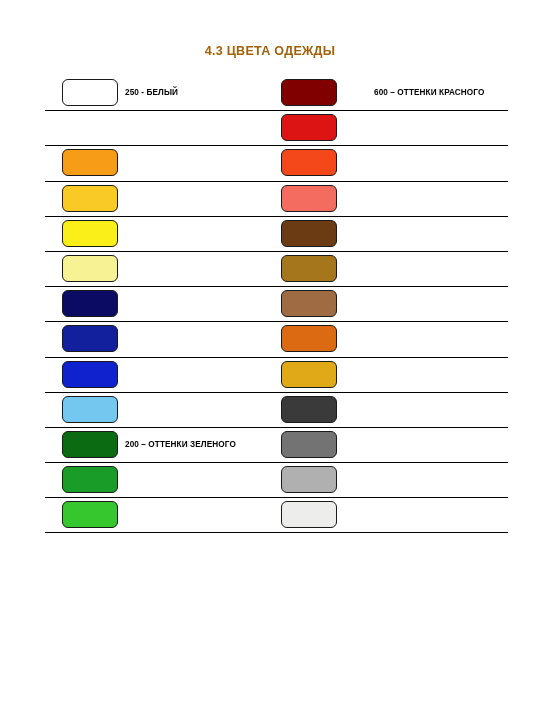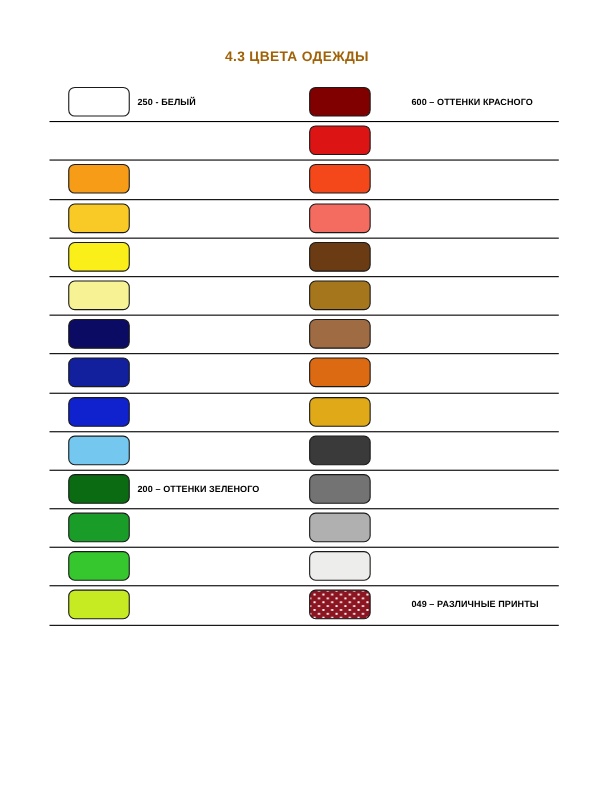--- a/index.html
+++ b/index.html
@@ -186,24 +186,15 @@
         </div>
       </div>
       <div class="row">
         <div class="cell cell-left">
           <div class="swatch" style="background-color: rgb(54, 198, 46);"></div>
         </div>
         <div class="cell cell-right">
           <div class="swatch" style="background-color: rgb(237, 237, 235);"></div>
         </div>
       </div>
-      <div class="row">
-        <div class="cell cell-left">
-          <div class="swatch" style="background-color: rgb(198, 235, 34);"></div>
-        </div>
-        <div class="cell cell-right">
-          <div class="swatch swatch-dots" style="background-color: rgb(140, 21, 34);"></div>
-          <div class="label">049 – РАЗЛИЧНЫЕ ПРИНТЫ</div>
-        </div>
-      </div>
     </div>
 
 </div>
 
 </body></html>

